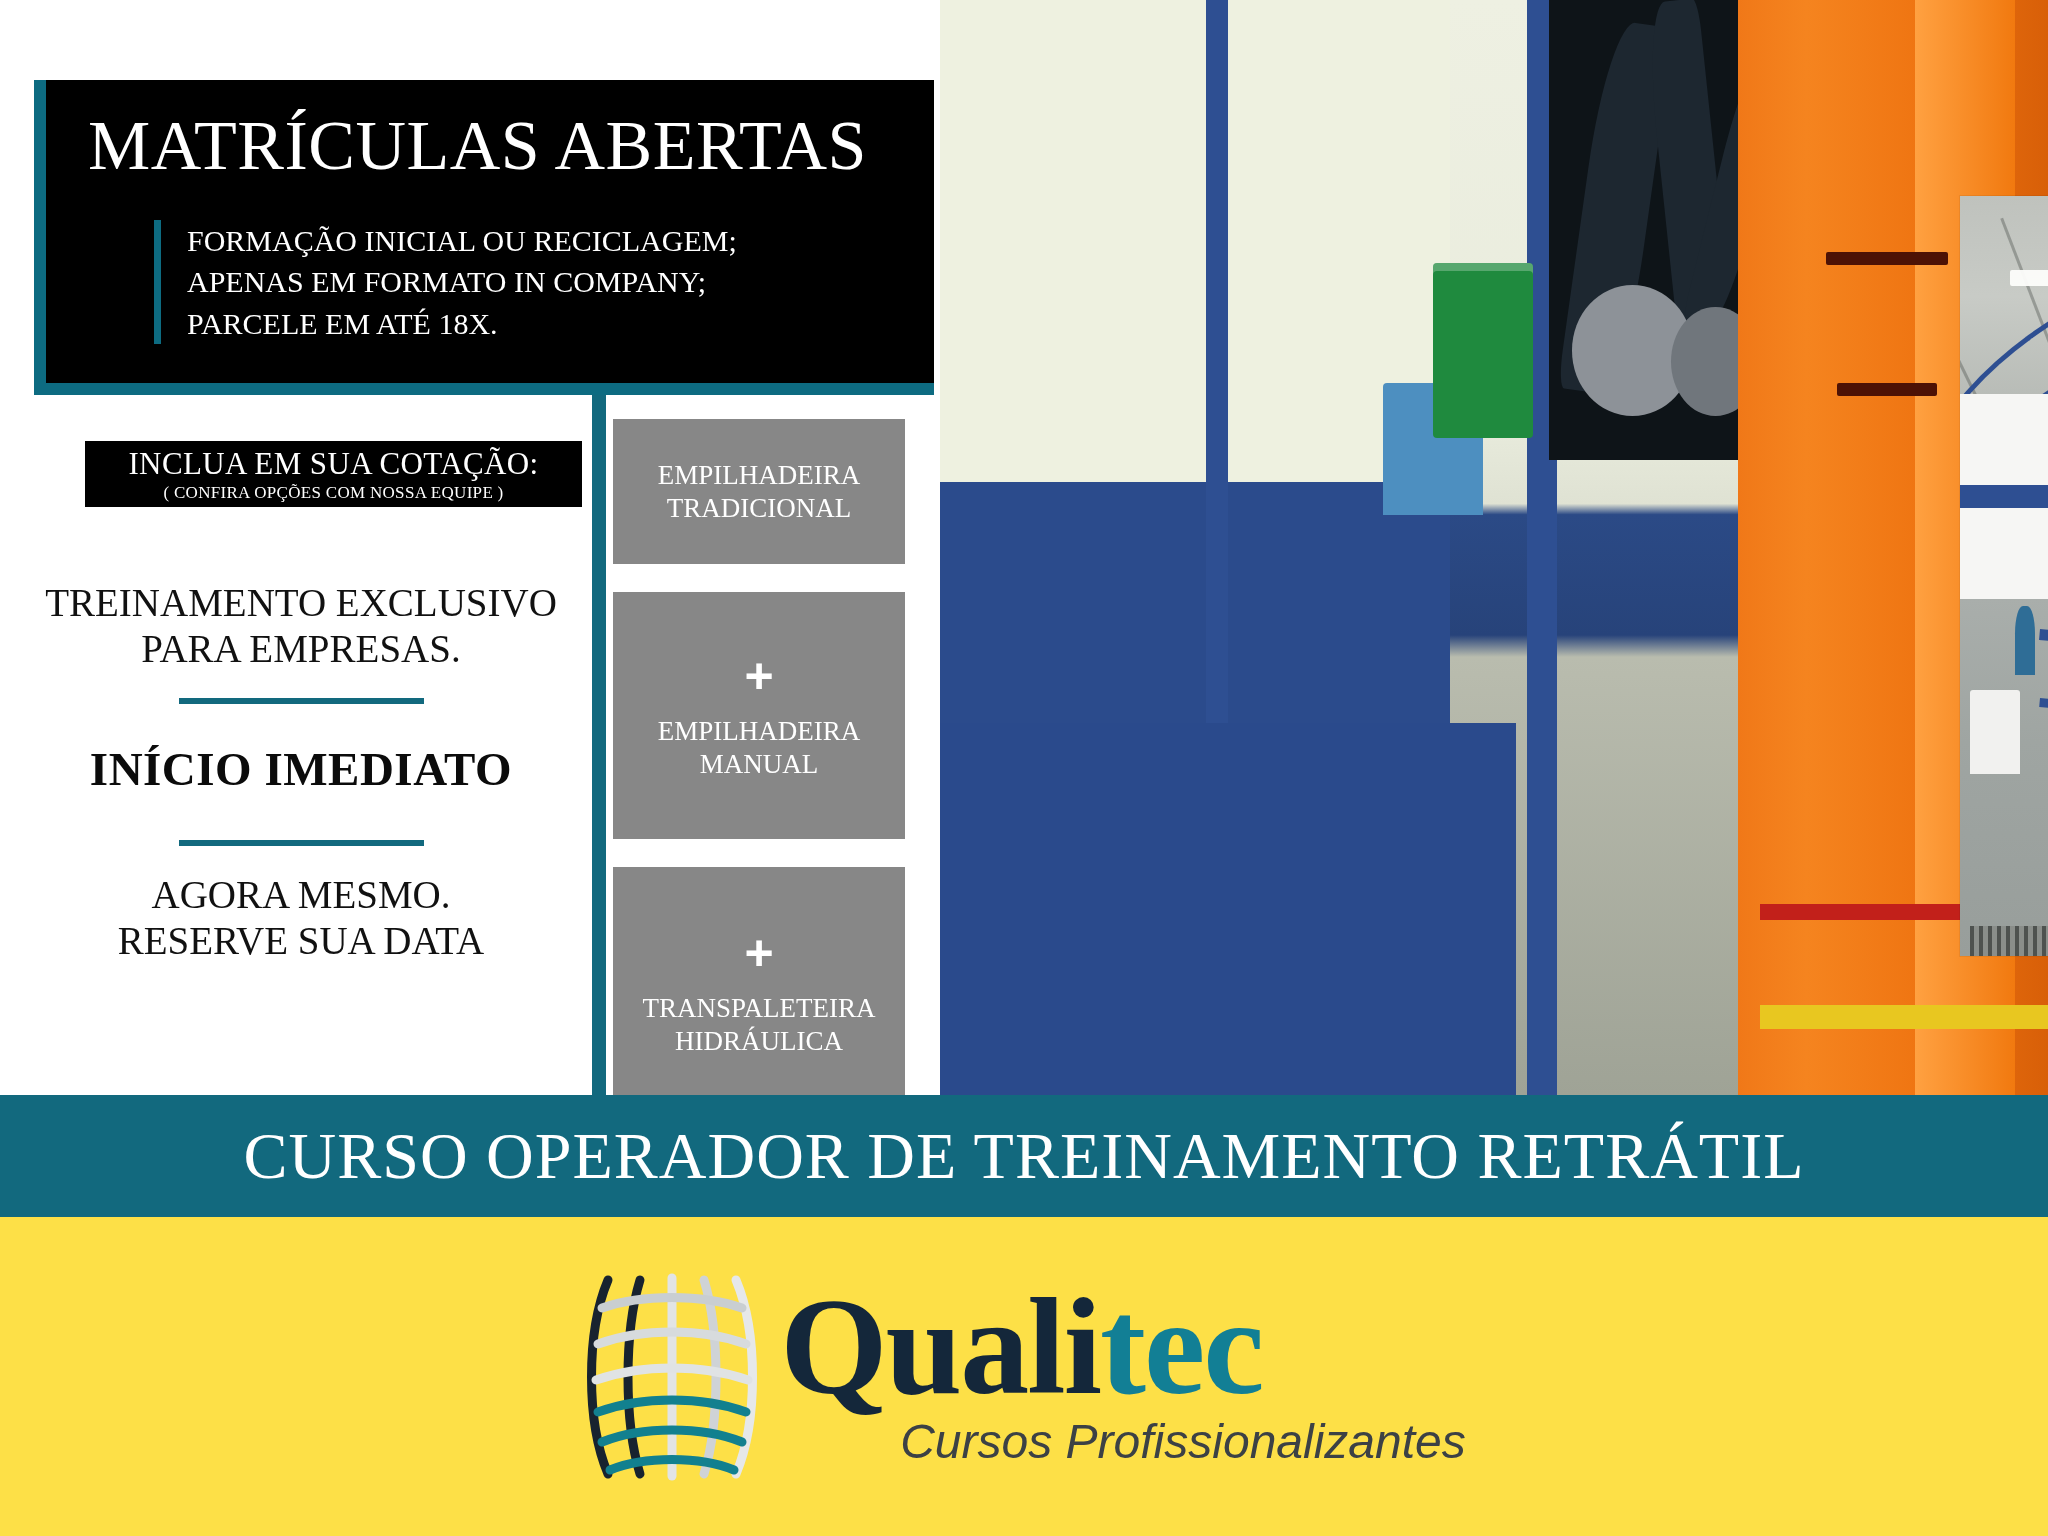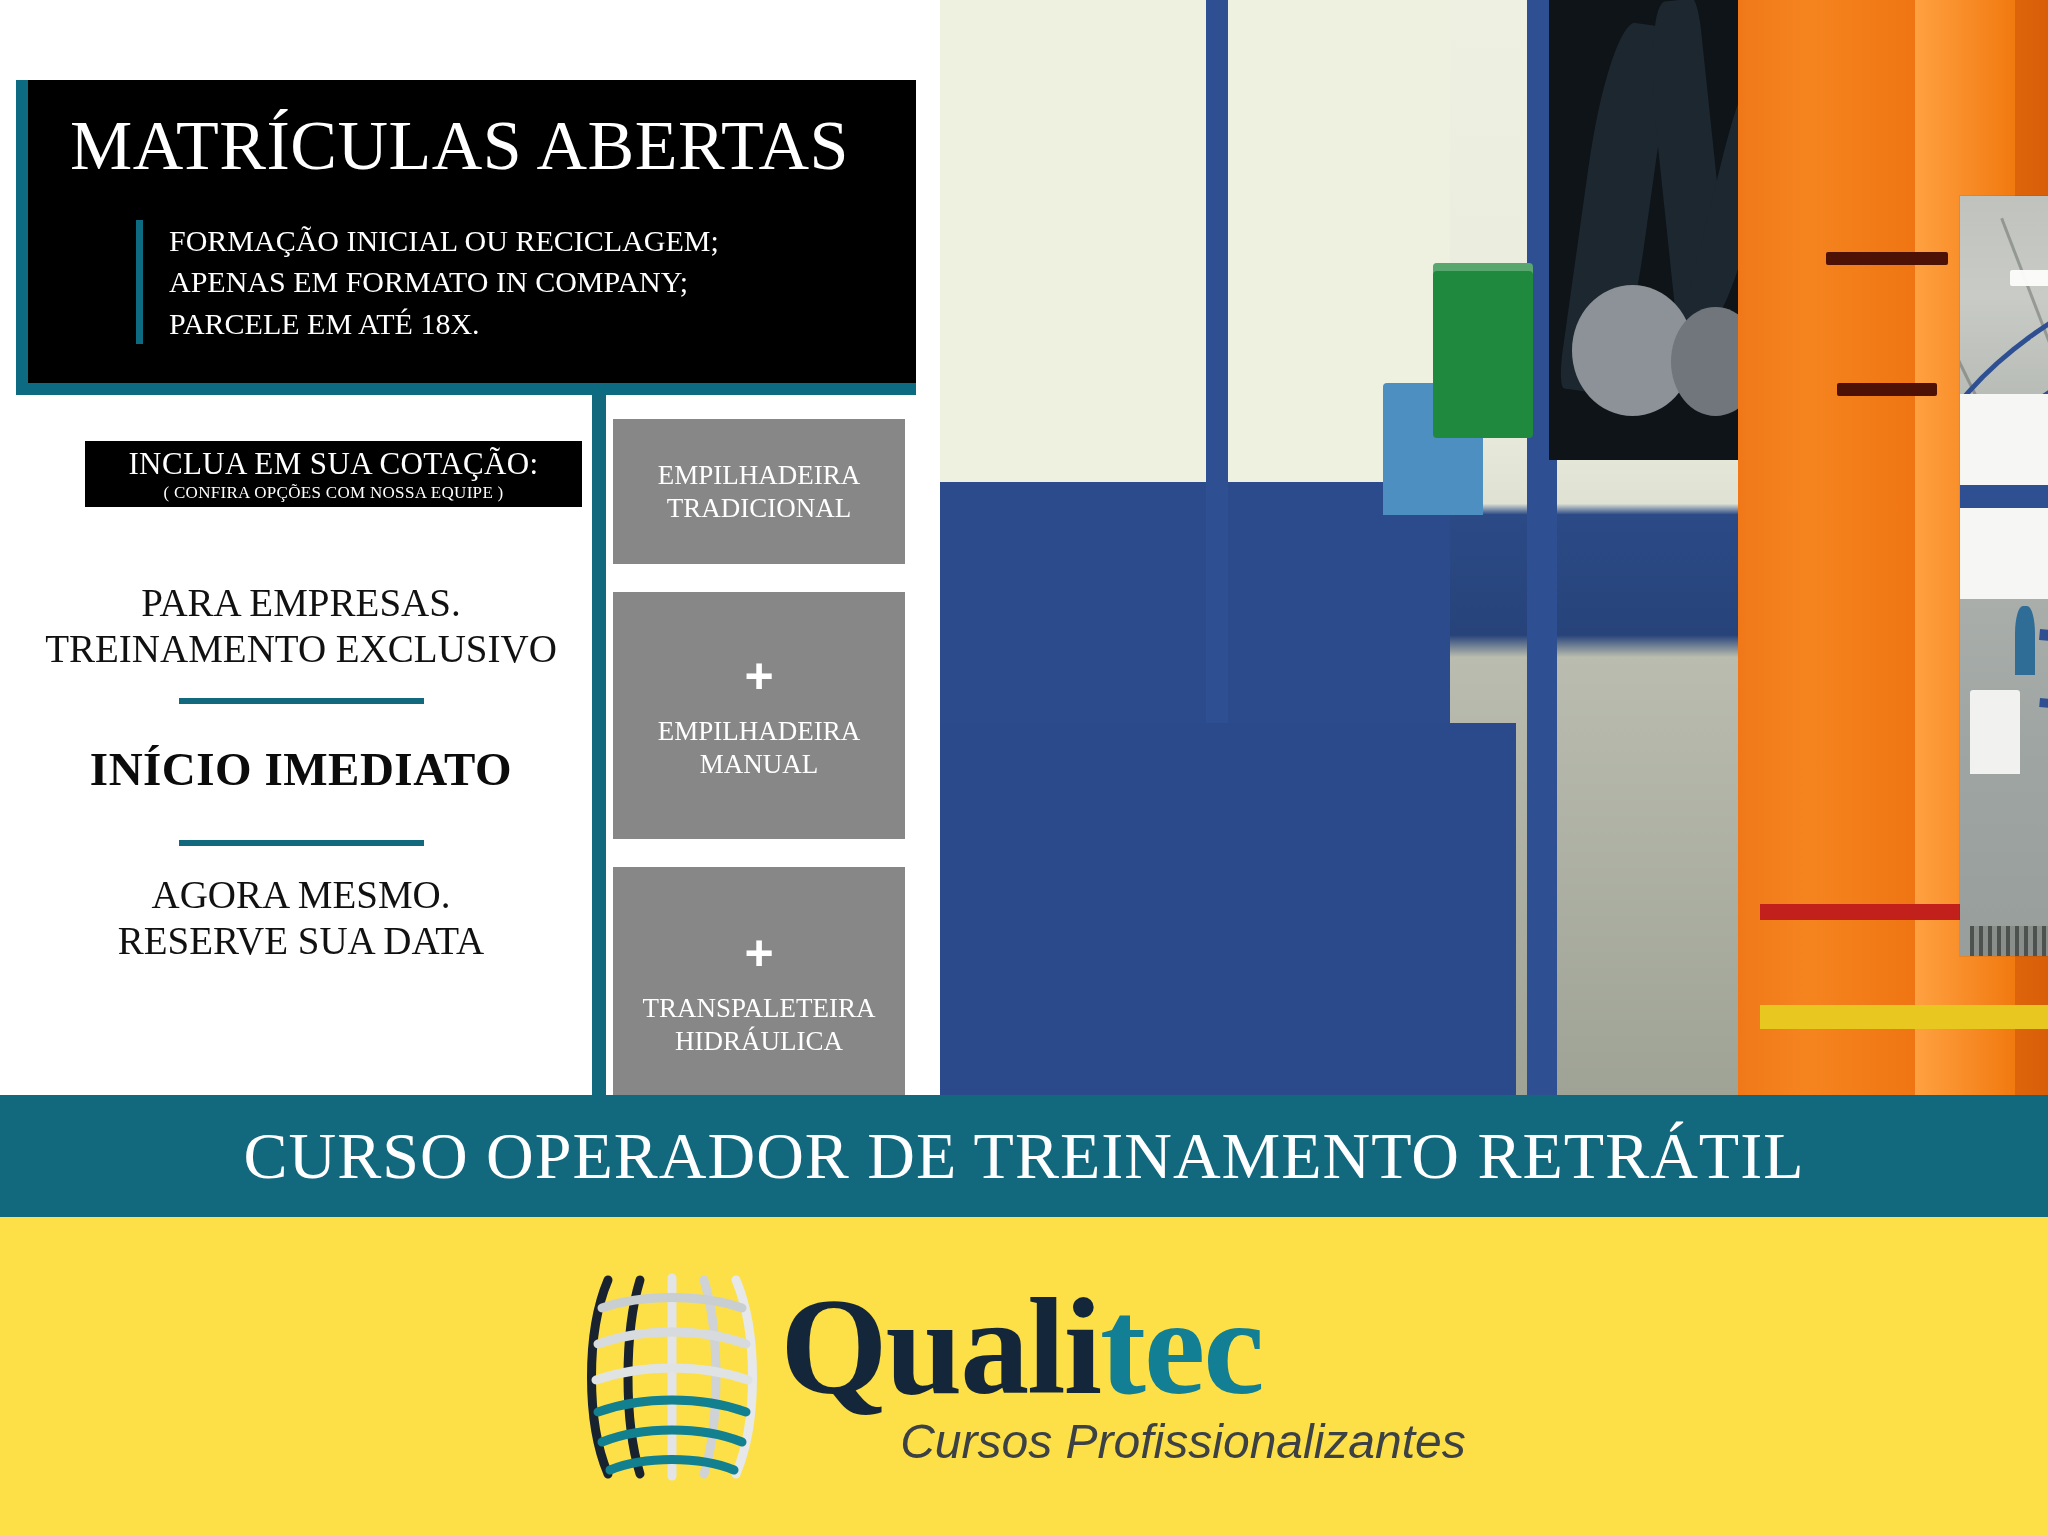--- a/index.html
+++ b/index.html
@@ -43,21 +43,21 @@
   .blue-band{position:absolute;background:#2e4f92;}
   .floor{position:absolute;left:0;bottom:0;width:100%;height:47%;
     background:linear-gradient(180deg,#a9aeab 0%,#9fa5a2 40%,#989e9b 100%);}
   .rail{position:absolute;background:#2e4f92;}
   .chair{position:absolute;left:1%;bottom:24%;width:5%;height:11%;background:#f1f1ef;border-radius:3px 3px 0 0;}
   .person{position:absolute;left:5.5%;top:54%;width:2%;height:9%;background:#2f6d96;border-radius:40% 40% 0 0;}
   .grate{position:absolute;left:1%;bottom:0;width:14%;height:4%;background:#6f736f;
     background-image:repeating-linear-gradient(90deg,#4e524f 0 4px,#8a8e8a 4px 9px);}
 
   
-  .black-box{position:absolute;left:16px;top:80px;width:900px;height:315px;background:#000;
+  .black-box{position:absolute;left:34px;top:80px;width:900px;height:315px;background:#000;
     border-left:12px solid #0d6b81;border-bottom:12px solid #0d6b81;box-sizing:border-box;}
   .headline{position:absolute;left:42px;top:26px;color:#fff;font-size:70px;letter-spacing:.5px;
     font-family:"Liberation Serif",serif;white-space:nowrap;}
   .sub-wrap{position:absolute;left:108px;top:140px;padding-left:26px;border-left:7px solid #0d6b81;}
   .sub-line{color:#fff;font-size:30px;line-height:1.38;font-family:"Liberation Serif",serif;white-space:nowrap;}
 
   
   .cot-banner{position:absolute;left:85px;top:441px;width:497px;height:66px;background:#000000;
     display:flex;flex-direction:column;align-items:center;justify-content:center;}
   .cot-title{color:#fff;font-size:31px;letter-spacing:.4px;font-family:"Liberation Serif",serif;}
@@ -165,22 +165,22 @@
   </div>
 
   <div class="spine"></div>
 
   <div class="cot-banner">
     <div class="cot-title">INCLUA EM SUA COTAÇÃO:</div>
     <div class="cot-sub">( CONFIRA OPÇÕES COM NOSSA EQUIPE )</div>
   </div>
 
   <div class="lcol">
+    <div class="l-normal">TREINAMENTO EXCLUSIVO</div>
     <div class="l-normal">PARA EMPRESAS.</div>
-    <div class="l-normal">TREINAMENTO EXCLUSIVO</div>
     <div class="divider"></div>
     <div class="l-bold" style="margin:38px 0 44px;">INÍCIO IMEDIATO</div>
     <div class="divider"></div>
     <div class="l-normal">AGORA MESMO.</div>
     <div class="l-normal">RESERVE SUA DATA</div>
   </div>
 
   <div class="gbox gb1">
     <div class="g-txt">EMPILHADEIRA</div>
     <div class="g-txt">TRADICIONAL</div>

